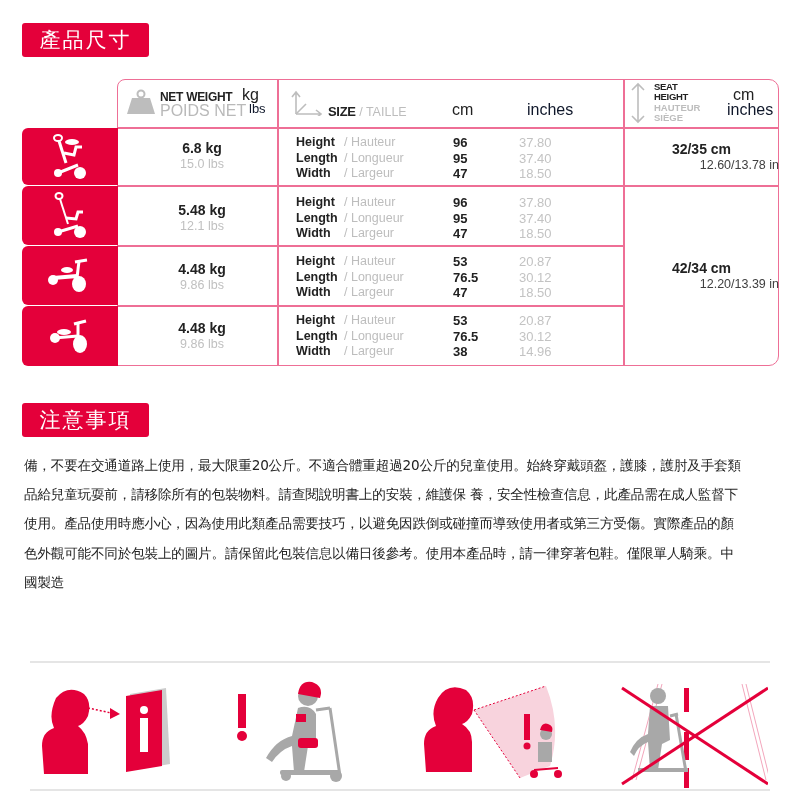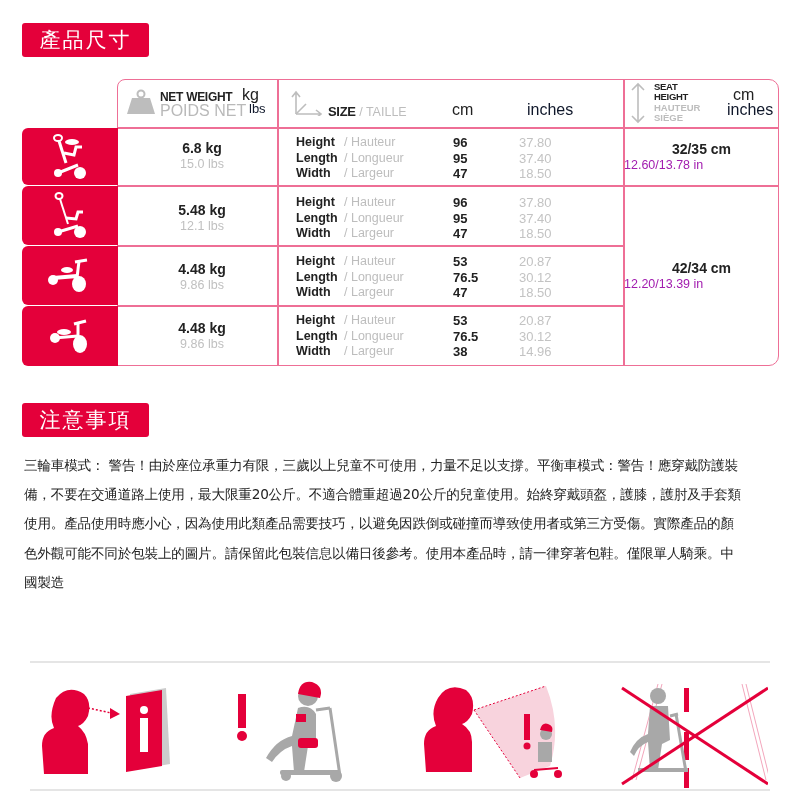--- a/index.html
+++ b/index.html
@@ -34,21 +34,21 @@
   .w-sub  { position: absolute; width: 150px; text-align: center; font-family: "Liberation Sans", sans-serif;
             font-size: 12.5px; color: #c0c0c0; }
 
   .dims { position: absolute; left: 296px; font-family: "Liberation Sans", sans-serif; font-size: 12.5px; line-height: 15.5px; }
   .dims .lbl { display: inline-block; width: 48px; font-weight: bold; color: #222; }
   .dims .fr { color: #bdbdbd; }
   .cm { position: absolute; left: 453px; font-family: "Liberation Sans", sans-serif; font-size: 13px; font-weight: bold; line-height: 15.5px; color: #222; }
   .in { position: absolute; left: 519px; font-family: "Liberation Sans", sans-serif; font-size: 13px; line-height: 15.5px; color: #c3c3c3; }
 
   .seat-main { position: absolute; left: 624px; width: 155px; text-align: center; font-family: "Liberation Sans", sans-serif; font-size: 14px; font-weight: bold; color: #222; }
-  .seat-sub { position: absolute; left: 624px; width: 155px; text-align: left; font-family: "Liberation Sans", sans-serif; font-size: 12.5px; color: #a21caf; }
+  .seat-sub { position: absolute; left: 624px; width: 155px; text-align: right; font-family: "Liberation Sans", sans-serif; font-size: 12.5px; color: #404040; }
 
   .para { position: absolute; left: 24px; top: 451px; width: 756px; font-size: 13.6px; line-height: 29.2px; color: #222; letter-spacing: -0.2px; }
 
   .sep { position: absolute; left: 30px; width: 740px; height: 1.5px; background: #e5e5e5; }
   .pic { position: absolute; }
 </style>
 </head>
 <body>
 
 <div id="badge-size" class="badge">產品尺寸</div>
@@ -226,22 +226,22 @@
 
   <div class="seat-main" style="top:141px;">32/35 cm</div>
   <div class="seat-sub" style="top:158px;">12.60/13.78 in</div>
   <div class="seat-main" style="top:260px;">42/34 cm</div>
   <div class="seat-sub" style="top:277px;">12.20/13.39 in</div>
 </div>
 
 <div id="badge-notes" class="badge">注意事項</div>
 
 <div class="para">
-  <div>三輪車模式： 警告！由於座位承重力有限，三歲以上兒童不可使用，力量不足以支撐。平衡車模式：警告！應穿戴防護裝</div>
   <div>備，不要在交通道路上使用，最大限重20公斤。不適合體重超過20公斤的兒童使用。始終穿戴頭盔，護膝，護肘及手套類</div>
+  <div>品給兒童玩耍前，請移除所有的包裝物料。請查閱說明書上的安裝，維護保 養，安全性檢查信息，此產品需在成人監督下</div>
   <div>使用。產品使用時應小心，因為使用此類產品需要技巧，以避免因跌倒或碰撞而導致使用者或第三方受傷。實際產品的顏</div>
   <div>色外觀可能不同於包裝上的圖片。請保留此包裝信息以備日後參考。使用本產品時，請一律穿著包鞋。僅限單人騎乘。中</div>
   <div>國製造</div>
 </div>
 
 <div class="sep" style="top:661px;"></div>
 <div class="sep" style="top:789px;"></div>
 
 <svg class="pic" style="left:40px; top:686px;" width="140" height="90" viewBox="0 0 140 90">
   <path d="M16 12 Q28 -2 44 8 Q52 16 48 30 Q44 38 38 40 Q46 46 48 58 L48 88 L4 88 L2 60 Q2 46 14 42 Q8 30 16 12 Z" fill="#e4003a"></path>

